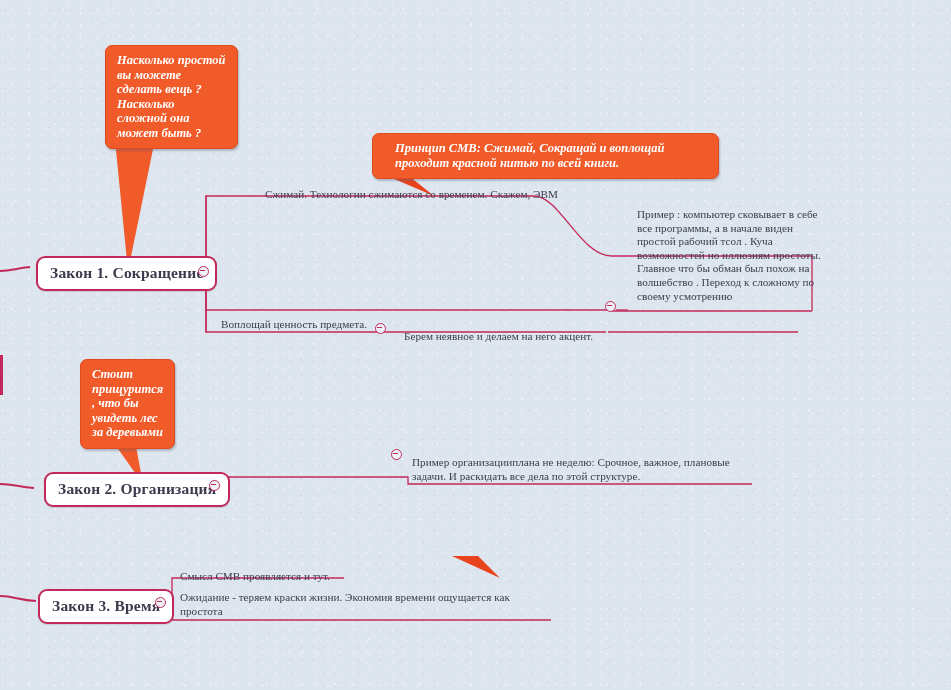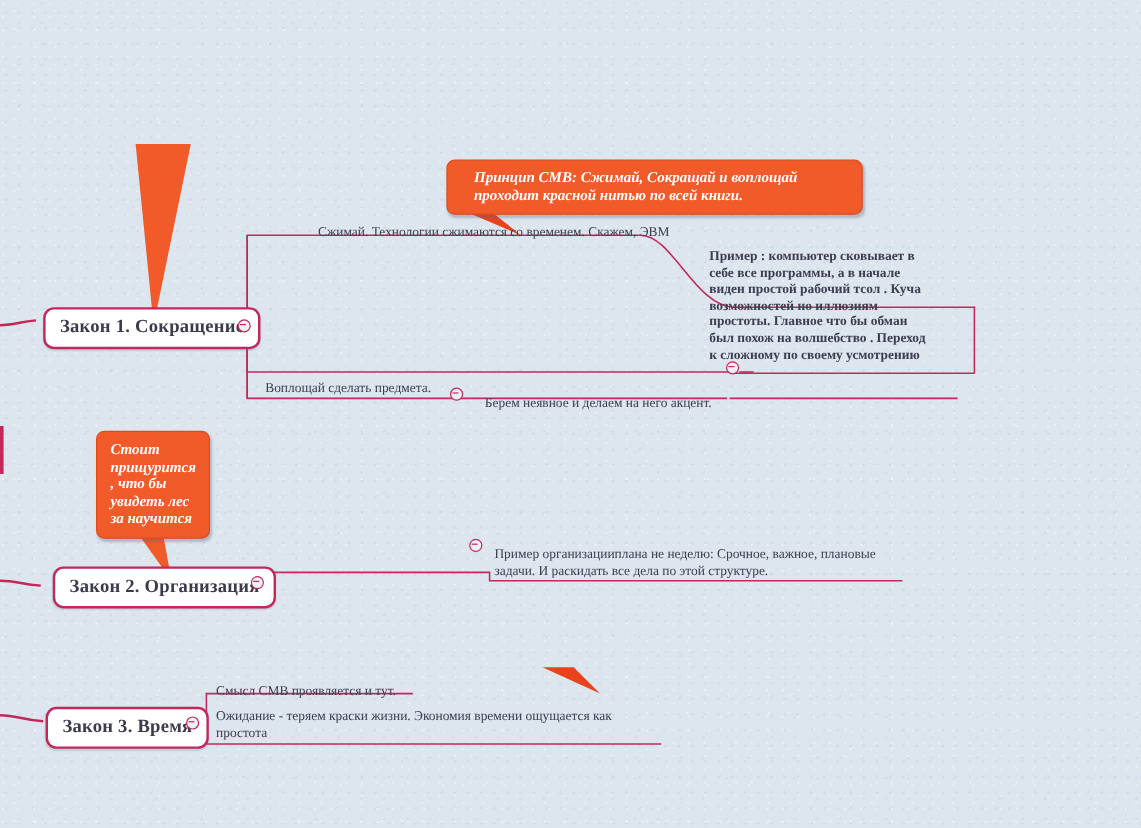--- a/index.html
+++ b/index.html
@@ -120,27 +120,30 @@
   <path d="M172,601 L172,620 L551,620" fill="none" stroke="#c2295a" stroke-width="1.3"></path>
 
   <path d="M113,120 L159,120 L128,271 Z" fill="#f15a29"></path>
   <path d="M378,172 L404,172 L434,196 Z" fill="#e8431d"></path>
   <path d="M116,446 L136,446 L143,484 Z" fill="#f15a29"></path>
   <path d="M452,556 L478,556 L500,578 Z" fill="#e8431d"></path>
 </svg>
 
 <div id="canvas">
 
+  <div class="callout" style="left:105px;top:45px;width:110px;">
+    <span>Насколько простой вы можете сделать вещь ?  Насколько сложной она может быть ?</span>
+  </div>
 
   <div class="callout" style="left:372px;top:133px;width:313px;padding-left:22px;">
     <span>Принцип СМВ: Сжимай, Сокращай и воплощай проходит красной нитью по всей книги.</span>
   </div>
 
   <div class="callout" style="left:80px;top:359px;width:72px;">
-    <span>Стоит прищурится , что бы увидеть лес за научится</span>
+    <span>Стоит прищурится , что бы увидеть лес за деревьями</span>
   </div>
 
 
   <div class="law-node" style="left:36px;top:256px;">
     <span>Закон 1. Сокращение</span>
   </div>
   <div class="collapse-icon" style="left:198px;top:266px;"></div>
 
   <div class="law-node" style="left:44px;top:472px;">
     <span>Закон 2. Организация</span>
@@ -149,28 +152,28 @@
 
   <div class="law-node" style="left:38px;top:589px;">
     <span>Закон 3. Время</span>
   </div>
   <div class="collapse-icon" style="left:155px;top:597px;"></div>
 
   <div class="branch-text" style="left:221px;top:188px;width:320px;margin-left:44px;">
     <span>Сжимай. Технологии сжимаются со временем. Скажем, ЭВМ</span>
   </div>
 
-  <div class="branch-text" style="left:591px;top:208px;width:186px;font-weight:bold;">
+  <div class="branch-text" style="left:637px;top:208px;width:186px;">
     <span>Пример : компьютер сковывает в себе все программы, а в начале виден простой рабочий тсол . Куча возможностей но иллюзиям простоты. Главное что бы обман был похож на волшебство . Переход к сложному по своему усмотрению</span>
   </div>
 
   <div class="collapse-icon" style="left:605px;top:301px;"></div>
 
   <div class="branch-text" style="left:221px;top:318px;width:170px;">
-    <span>Воплощай сделать предмета.</span>
+    <span>Воплощай ценность предмета.</span>
   </div>
   <div class="collapse-icon" style="left:375px;top:323px;"></div>
 
   <div class="branch-text" style="left:404px;top:318px;width:215px;margin-top:12px;">
     <span>Берем неявное и делаем на него акцент.</span>
   </div>
 
   <div class="collapse-icon" style="left:391px;top:449px;"></div>
 
   <div class="branch-text" style="left:412px;top:456px;width:345px;">

